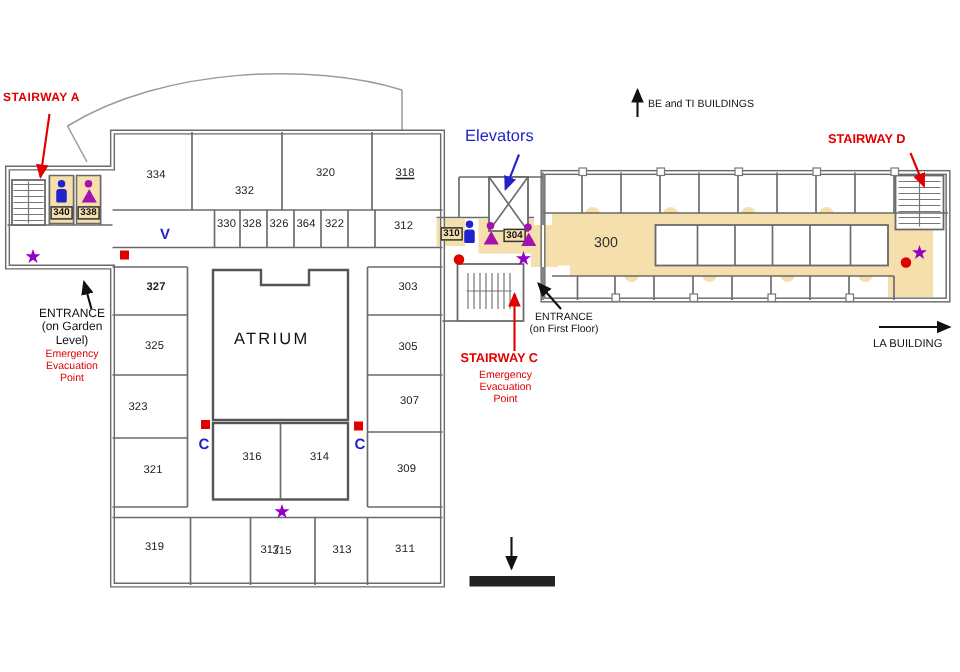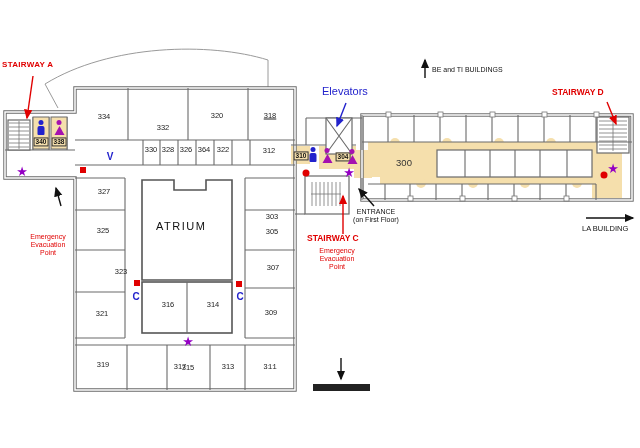--- a/index.html
+++ b/index.html
@@ -40,21 +40,21 @@
   .person-man .body{width:7px;height:9px;background:var(--blue);border-radius:2px 2px 1px 1px;margin-top:1px;}
   .person-woman .head{background:var(--magenta);}
   .person-woman .body{width:0;height:0;border-left:5px solid transparent;border-right:5px solid transparent;
         border-bottom:9px solid var(--magenta);margin-top:1px;}
 
   
   .ann{position:absolute;white-space:pre-line;line-height:1.15;}
   .stairway-a{left:2px;top:60px;color:var(--red);font-size:8px;font-weight:bold;letter-spacing:.3px;}
   .stairway-c{left:307px;top:234px;color:var(--red);font-size:8.5px;font-weight:bold;}
   .stairway-d{left:552px;top:88px;color:var(--red);font-size:8.5px;font-weight:bold;}
-  .elevators{left:322px;top:85px;color:var(--blue);font-size:11px;}
+  .elevators{left:310px;top:85px;color:var(--blue);font-size:11px;}
   .be-ti{left:432px;top:66px;color:#111;font-size:7px;}
   .la{left:582px;top:225px;color:#111;font-size:7.5px;}
   .entrance-garden{left:15px;top:204px;width:66px;text-align:center;color:#111;font-size:8px;}
   .emergency-garden{left:15px;top:233px;width:66px;text-align:center;color:var(--red);font-size:7px;}
   .entrance-first{left:342px;top:208px;width:68px;text-align:center;color:#111;font-size:7px;}
   .emergency-c{left:303px;top:247px;width:68px;text-align:center;color:var(--red);font-size:7px;}
   .atrium{left:156px;top:220px;width:62px;text-align:left;color:#111;font-size:11px;letter-spacing:1.5px;}
 </style>
 </head>
 <body>
@@ -231,49 +231,52 @@
     <rect class="scalebar" x="313" y="384" width="57" height="7"></rect>
   </svg>
 
   <div id="overlay">
     <div class="ann stairway-a">STAIRWAY A</div>
     <div class="ann stairway-c">STAIRWAY C</div>
     <div class="ann stairway-d">STAIRWAY D</div>
     <div class="ann elevators">Elevators</div>
     <div class="ann be-ti">BE and TI BUILDINGS</div>
     <div class="ann la">LA BUILDING</div>
+    <div class="ann entrance-garden">ENTRANCE
+(on Garden
+Level)</div>
     <div class="ann emergency-garden">Emergency
 Evacuation
 Point</div>
     <div class="ann entrance-first">ENTRANCE
 (on First Floor)</div>
     <div class="ann emergency-c">Emergency
 Evacuation
 Point</div>
     <div class="ann atrium">ATRIUM</div>
   <div class="room" style="left: 104px; top: 116px;">334</div>
       <div class="room" style="left: 163px; top: 116px; margin-top: 11px;">332</div>
       <div class="room" style="left: 217px; top: 115px;">320</div>
       <div class="room" style="left: 270px; top: 115px; text-decoration: underline;">318</div>
       <div class="room" style="left: 151px; top: 149px;">330</div>
       <div class="room" style="left: 168px; top: 149px;">328</div>
       <div class="room" style="left: 186px; top: 149px;">326</div>
       <div class="room" style="left: 204px; top: 149px;">364</div>
       <div class="room" style="left: 223px; top: 149px;">322</div>
       <div class="room" style="left: 269px; top: 150px;">312</div>
-      <div class="room" style="left: 104px; top: 191px;">327</div>
+      <div class="room" style="left: 104px; top: 191px; font-weight: bold;">327</div>
       <div class="room" style="left: 103px; top: 230px;">325</div>
-      <div class="room" style="left: 121px; top: 271px;">323</div>
+      <div class="room" style="left: 92px; top: 271px;">323</div>
       <div class="room" style="left: 102px; top: 313px;">321</div>
       <div class="room" style="left: 103px; top: 364px;">319</div>
       <div class="room" style="left: 147px; top: 366px; margin-left: 33px;">317</div>
       <div class="room" style="left: 188px; top: 367px;">315</div>
       <div class="room" style="left: 228px; top: 366px;">313</div>
       <div class="room" style="left: 270px; top: 367px; font-family: Liberation Mono, monospace;">311</div>
-      <div class="room" style="left: 272px; top: 191px; margin-top: 25px;">303</div>
+      <div class="room" style="left: 272px; top: 191px;">303</div>
       <div class="room" style="left: 272px; top: 231px;">305</div>
       <div class="room" style="left: 273px; top: 267px;">307</div>
       <div class="room" style="left: 271px; top: 312px;">309</div>
       <div class="room" style="left: 168px; top: 304px;">316</div>
       <div class="room" style="left: 213px; top: 304px;">314</div>
       <div class="room big" style="left: 404px; top: 162px;">300</div>
       <div class="sign" style="left: 41px; top: 142px;">340</div>
       <div class="sign" style="left: 59px; top: 142px;">338</div>
       <div class="sign" style="left: 301px; top: 156px;">310</div>
       <div class="sign" style="left: 343px; top: 157px;">304</div>

